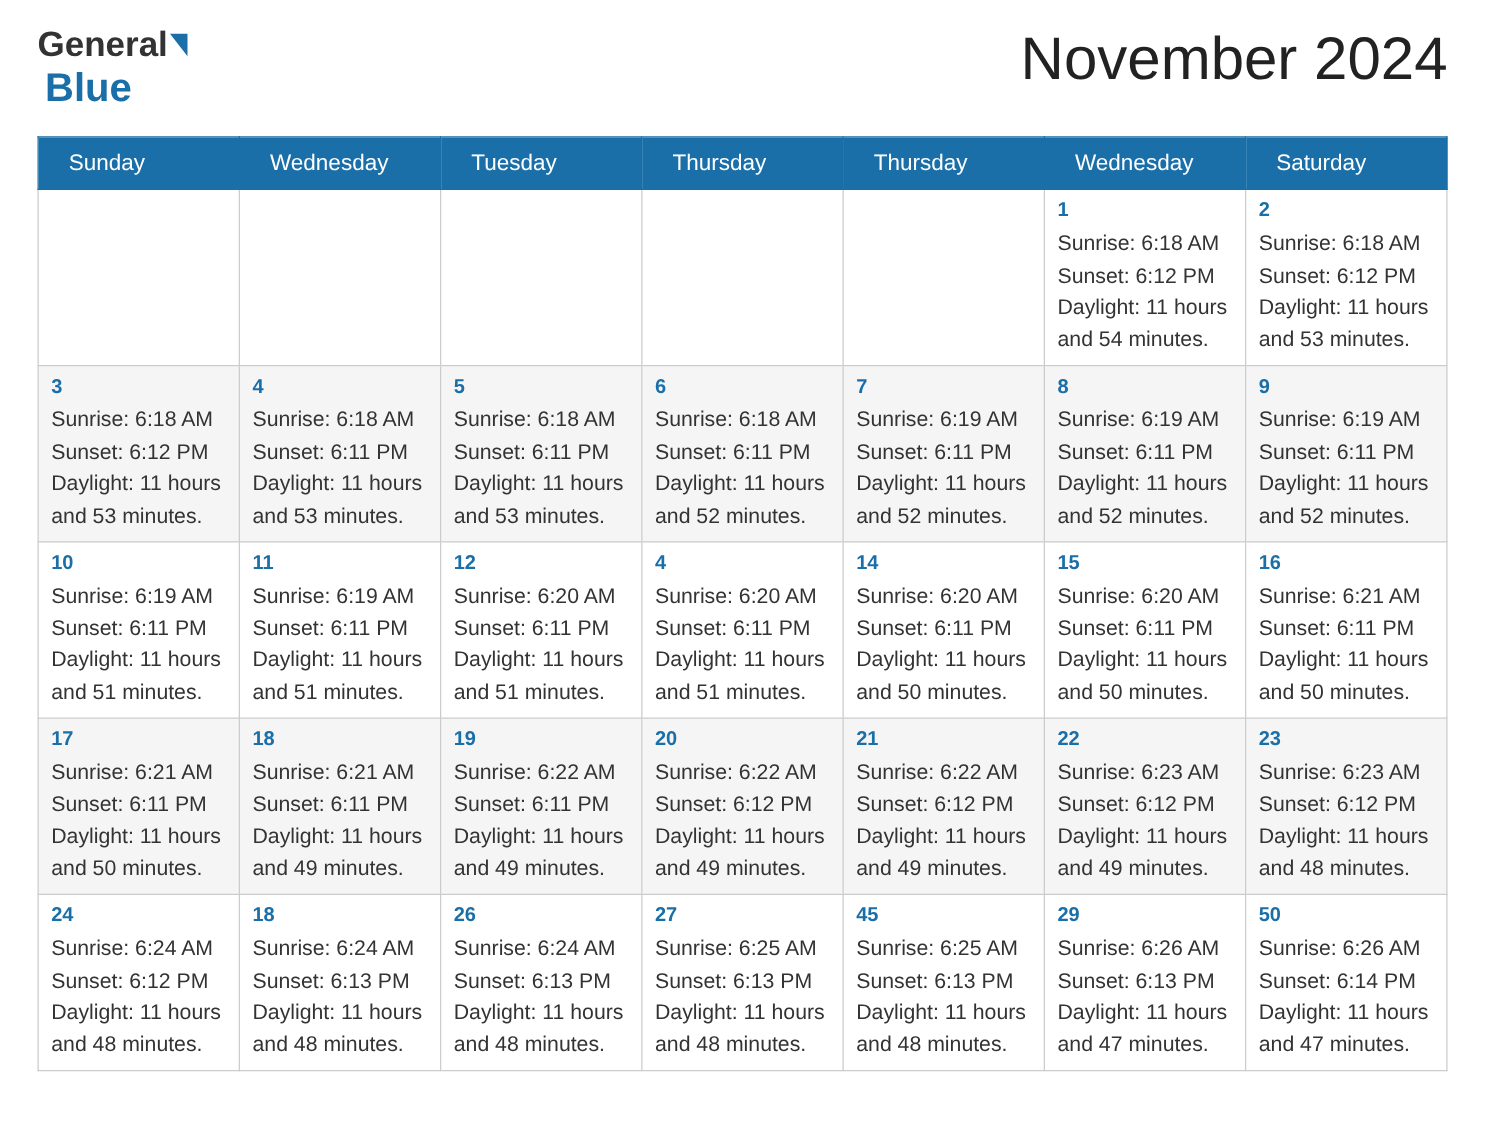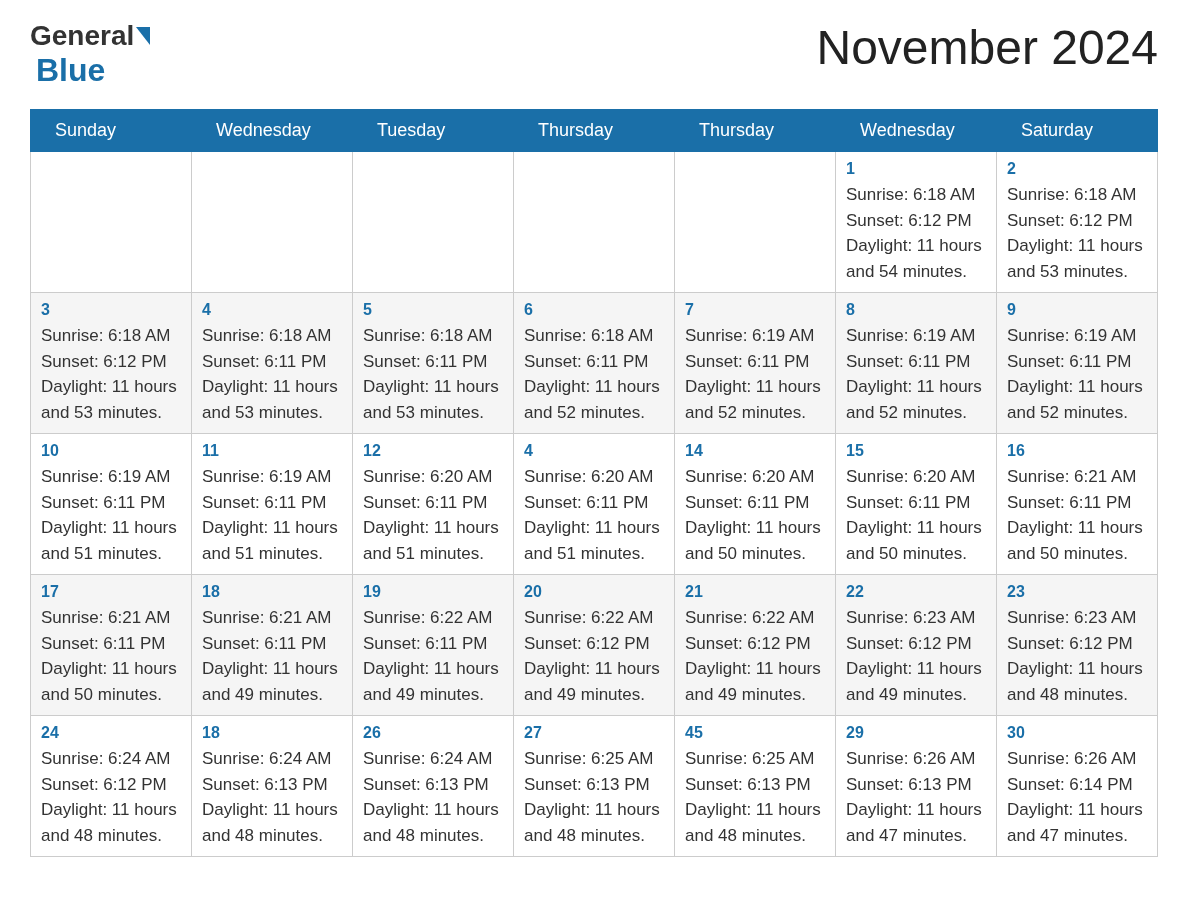--- a/index.html
+++ b/index.html
@@ -339,21 +339,21 @@
 and 48 minutes.</div>
         </td>
         <td>
           <div class="day-number">29</div>
           <div class="day-info" style="white-space: pre-line;">Sunrise: 6:26 AM
 Sunset: 6:13 PM
 Daylight: 11 hours
 and 47 minutes.</div>
         </td>
         <td>
-          <div class="day-number">30</div>
+          <div class="day-number">50</div>
           <div class="day-info" style="white-space: pre-line;">Sunrise: 6:26 AM
 Sunset: 6:14 PM
 Daylight: 11 hours
 and 47 minutes.</div>
         </td>
       </tr>
     </tbody>
 </table>
 
 </body></html>

